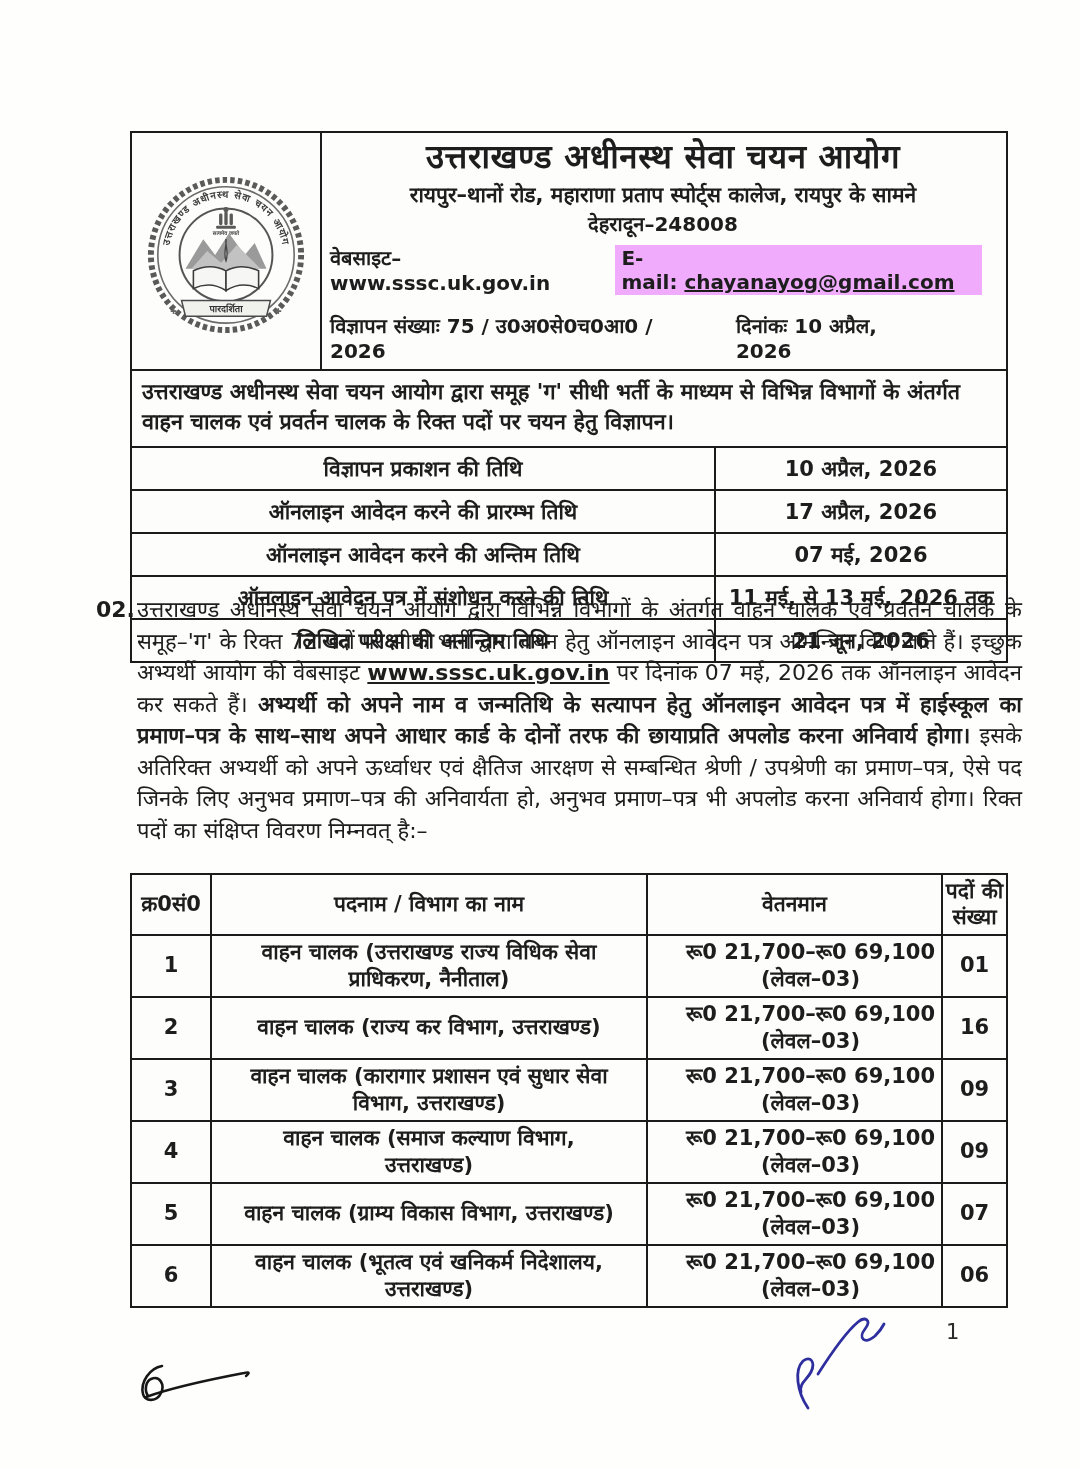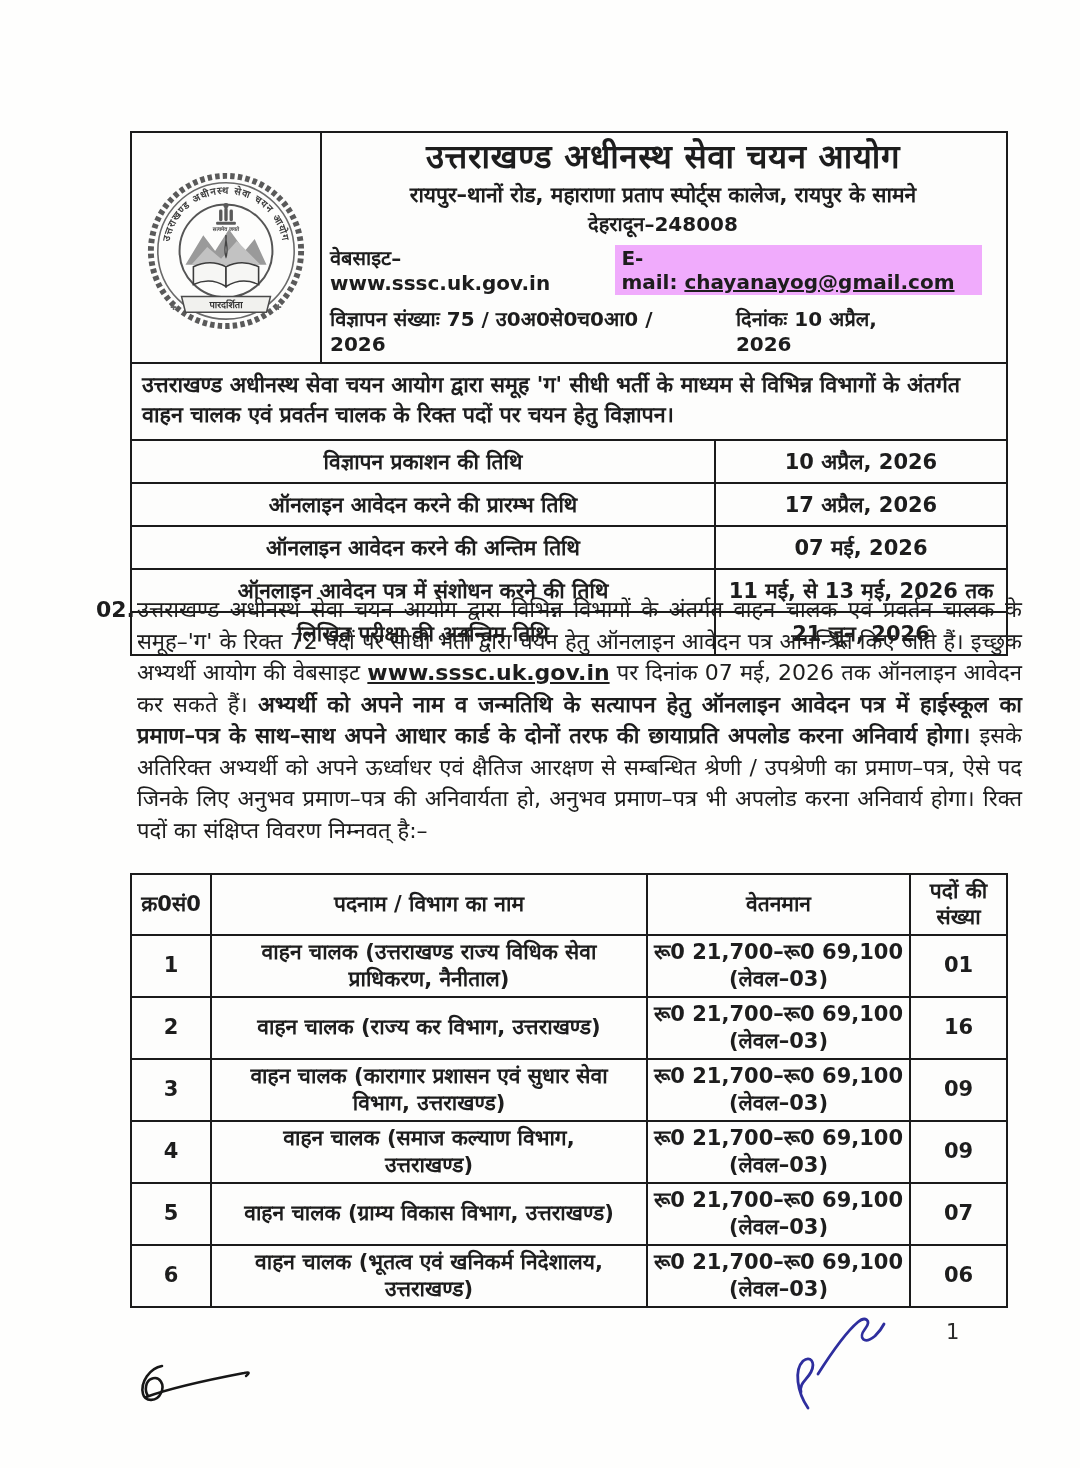--- a/index.html
+++ b/index.html
@@ -26,21 +26,21 @@
   .header-main { flex:1; padding:5px 10px 6px 8px; }
   .org-title   { font-size:33px; font-weight:bold; text-align:center; line-height:1.18; letter-spacing:.5px; }
   .org-address { font-size:21px; font-weight:bold; text-align:center; margin-top:3px; }
   .org-city    { font-size:20px; font-weight:bold; text-align:center; margin-top:2px; }
   .contact-row, .advt-row {
     display:flex; justify-content:space-between; align-items:baseline;
     font-size:20px; font-weight:bold; margin-top:7px; padding-right:14px;
   }
   .email-wrap { background:#f0abfc; padding:1px 6px; }
   .email-link { text-decoration:underline; }
-  .advt-row { padding-right:64px; margin-top:10px;gap:35px; }
+  .advt-row { padding-right:64px; margin-top:17px;gap:35px; }
   .intro-row {
     border-bottom:2px solid #1b1b1b;
     padding:6px 10px 8px; font-size:21.5px; font-weight:bold; line-height:1.42;
   }
   .sched-row { display:flex; border-bottom:2px solid #1b1b1b; }
   .sched-row:last-child { border-bottom:none; }
   .sched-label {
     width:584px; border-right:2px solid #1b1b1b;
     text-align:center; padding:6px 4px 7px; font-size:21px; font-weight:bold;
   }
@@ -61,21 +61,21 @@
     position:absolute; left:130px; top:873px; width:878px;
     border-collapse:collapse; background:#fdfdfc;
   }
   .vtable th, .vtable td {
     border:2px solid #1b1b1b; text-align:center; vertical-align:middle;
     font-size:21px; font-weight:bold; line-height:1.25; padding:2px 6px;
   }
   .vtable thead th { height:36px; padding:3px 2px; }
   .vtable tbody tr { height:62px; }
   .vtable td.post-cell { padding:2px 26px; }
-  .pay-line { white-space:nowrap; }
+  .pay-line { white-space:nowrap;margin-left:32px; }
 
   
   .sig-black { position:absolute; left:132px; top:1350px; }
   .sig-blue  { position:absolute; left:788px; top:1312px; }
   .page-num  { position:absolute; left:946px; top:1320px; font-size:21px; color:#2a2a2a; }
 
   
   .logo-svg { display:block; }
 </style>
 </head>

